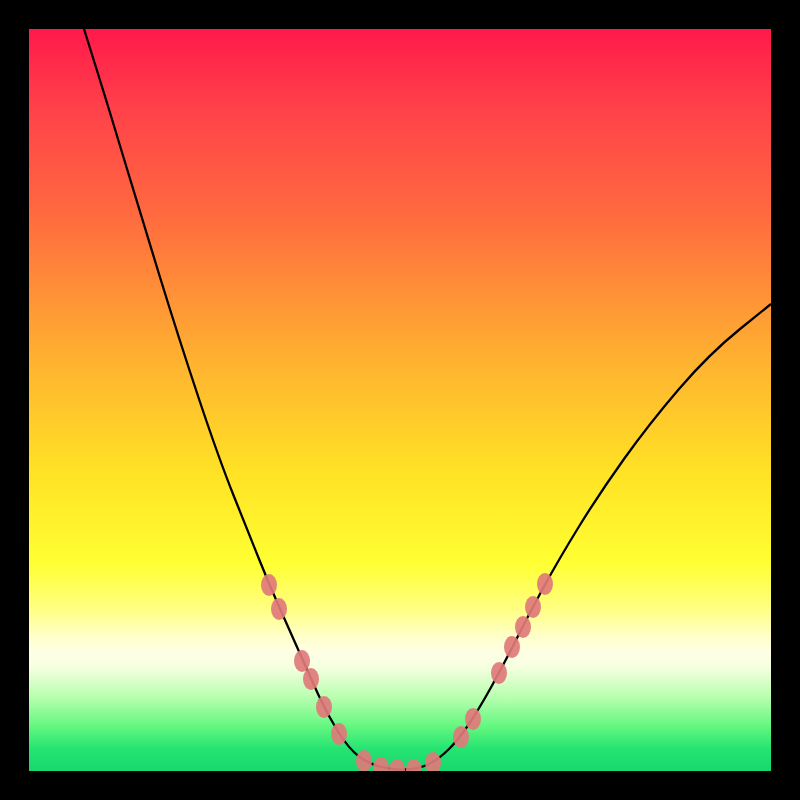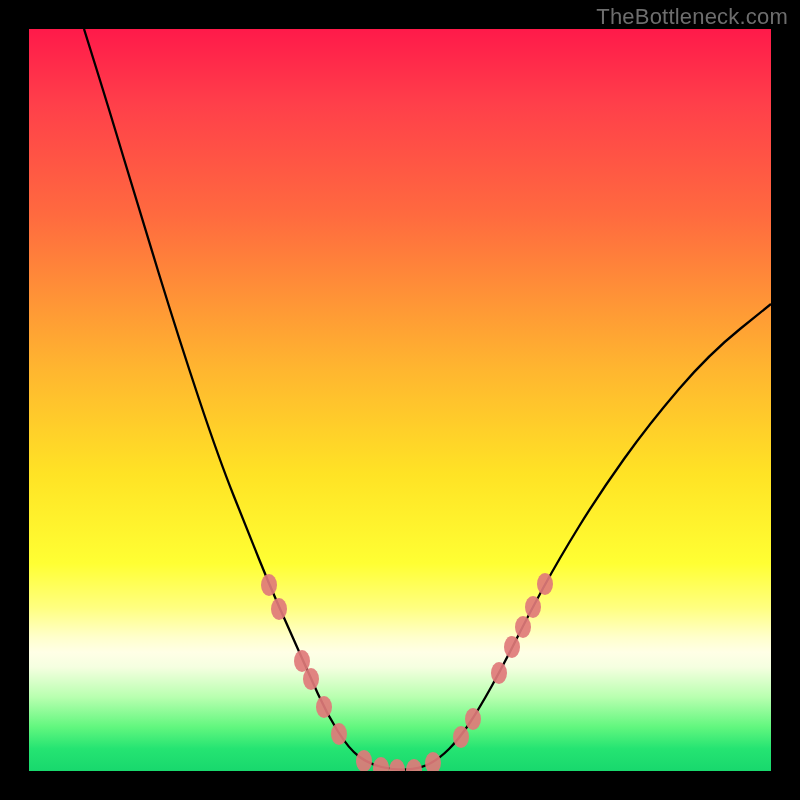--- a/index.html
+++ b/index.html
@@ -67,21 +67,20 @@
   }
   .dot {
     fill: #e07a7a;
     opacity: 0.92;
   }
 </style>
 </head>
 <body>
 
 <div class="frame">
-  <div class="watermark">TheBottleneck.com</div>
   <div class="plot">
     <svg class="curve" viewBox="0 0 742 742" preserveAspectRatio="none">
       <path class="curve-path" d="M 55 0 Q 55 0 67.5 40 Q 80 80 95 130 Q 110 180 130 245 Q 150 310 170 370 Q 190 430 205 467.5 Q 220 505 230 530 Q 240 555 250 577.5 Q 260 600 270 622.5 Q 280 645 289 665 Q 298 685 309 702.5 Q 320 720 330 727.5 Q 340 735 352.5 738 Q 365 741 377.5 740.5 Q 390 740 400 735 Q 410 730 420 720 Q 430 710 440 695 Q 450 680 462.5 657.5 Q 475 635 487.5 610 Q 500 585 515 557.5 Q 530 530 550 497.5 Q 570 465 595 430 Q 620 395 650 360 Q 680 325 711 300 T 742 275"></path>
       <g id="dots">
           <ellipse cx="240" cy="556" rx="8" ry="11" class="dot"></ellipse>
           <ellipse cx="250" cy="580" rx="8" ry="11" class="dot"></ellipse>
           <ellipse cx="273" cy="632" rx="8" ry="11" class="dot"></ellipse>
           <ellipse cx="282" cy="650" rx="8" ry="11" class="dot"></ellipse>
           <ellipse cx="295" cy="678" rx="8" ry="11" class="dot"></ellipse>
           <ellipse cx="310" cy="705" rx="8" ry="11" class="dot"></ellipse>

